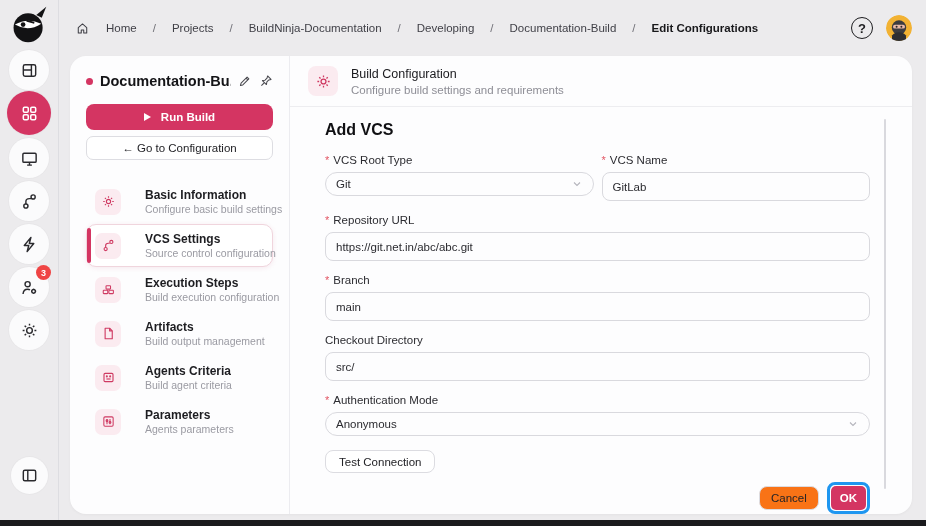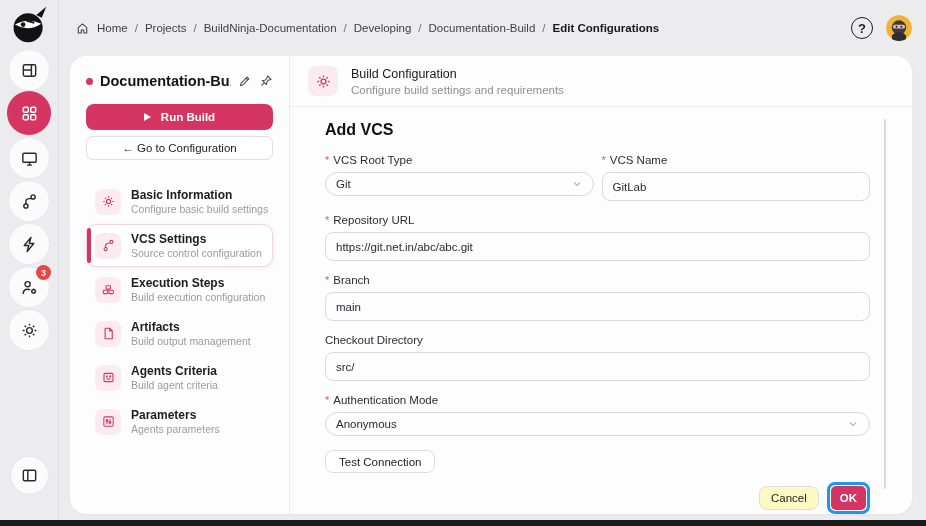--- a/index.html
+++ b/index.html
@@ -12,21 +12,21 @@
   .logo { width:44px; height:44px; margin-top:3px; display:flex; align-items:center; justify-content:center; }
   .rail-btn { width:40px; height:40px; border-radius:50%; background:#fbfbfc; display:flex; align-items:center; justify-content:center; color:#2a2a2e; margin-top:3px; position:relative; box-shadow:0 0 0 1px rgba(0,0,0,0.02); }
   .rail-btn svg { width:19px; height:19px; }
   .rail-btn.active { width:44px; height:44px; background:#d43562; color:#fff; margin-top:1px; }
   .rail-btn .badge { position:absolute; top:-2px; right:-2px; min-width:15px; height:15px; border-radius:8px; background:#ef4444; color:#fff; font-size:9px; font-weight:700; display:flex; align-items:center; justify-content:center; padding:0 3px; }
   .rail-spacer { flex:1; }
   .rail-btn.collapse { margin-bottom:26px; width:37px; height:37px; }
 
   
   .topbar { position:absolute; left:60px; top:0; right:0; height:56px; display:flex; align-items:center; padding:0 14px 0 16px; }
-  .crumbs { display:flex; align-items:center; gap:7px; font-size:11.5px; color:#3f3f46; }
+  .crumbs { display:flex; align-items:center; gap:16px; font-size:11.5px; color:#3f3f46; }
   .crumbs .home-ic { display:flex; align-items:center; color:#3f3f46; margin-right:1px; }
   .crumbs .sep { color:#6f6f76; }
   .crumbs .crumb.last { font-weight:700; color:#18181b; }
   .topbar-right { margin-left:auto; display:flex; align-items:center; gap:13px; }
   .help-btn { width:22px; height:22px; border-radius:50%; border:1.8px solid #1d1d20; color:#1d1d20; font-size:13px; font-weight:700; display:flex; align-items:center; justify-content:center; background:transparent; }
   .avatar { width:26px; height:26px; border-radius:50%; overflow:hidden; display:flex; }
 
   
   .shell { position:absolute; left:70px; top:56px; width:842px; height:458px; background:#fdfdfe; border-radius:16px; display:flex; box-shadow:0 1px 3px rgba(0,0,0,0.04); }
 
@@ -35,21 +35,21 @@
   .proj-head { display:flex; align-items:center; gap:7px; }
   .dot { width:7px; height:7px; border-radius:50%; background:#d43562; flex-shrink:0; }
   .proj-title { font-size:14.5px; font-weight:700; color:#141417; flex:1; white-space:nowrap; overflow:hidden; }
   .mini-ic { color:#4a4a50; display:flex; }
   .mini-ic svg { width:14px; height:14px; }
   .run-btn { margin-top:15px; width:100%; height:26px; background:#d43562; border:none; border-radius:8px; color:#fff; font-size:11.5px; font-weight:700; display:flex; align-items:center; justify-content:center; gap:10px; font-family:inherit; }
   .play { width:0; height:0; border-left:7px solid #fff; border-top:4.5px solid transparent; border-bottom:4.5px solid transparent; }
   .goto-btn { margin-top:6px; width:100%; height:24px; background:#fff; border:1px solid #dddde2; border-radius:7px; color:#232327; font-size:11.5px; display:flex; align-items:center; justify-content:center; font-family:inherit; }
 
   .menu { margin-top:20px; display:flex; flex-direction:column; gap:1px; }
-  .mitem { position:relative; display:flex; align-items:center; gap:10px; padding:7px 8px; border-radius:10px; border:1px solid transparent; }
+  .mitem { position:relative; display:flex; align-items:center; gap:24px; padding:7px 8px; border-radius:10px; border:1px solid transparent; }
   .mitem.active { background:#fff; border-color:#f0d5dd; box-shadow:0 1px 5px rgba(190,60,100,0.10); }
   .mitem.active::before { content:""; position:absolute; left:0; top:3px; bottom:3px; width:3.5px; border-radius:4px; background:#d43562; }
   .m-ic { width:26px; height:26px; border-radius:7px; background:#fbebf0; color:#cf3a62; display:flex; align-items:center; justify-content:center; flex-shrink:0; }
   .m-ic svg { width:15px; height:15px; }
   .m-txt { display:flex; flex-direction:column; gap:1px; min-width:0; }
   .m-title { font-size:12px; font-weight:700; color:#1d1d21; }
   .m-desc { font-size:10.5px; color:#9a9aa2; white-space:nowrap; }
 
   
   .main { flex:1; display:flex; flex-direction:column; min-width:0; }
@@ -64,21 +64,21 @@
   .form-title { font-size:16px; font-weight:700; color:#101013; margin-bottom:2px; }
   .flabel { display:flex; align-items:center; gap:4px; font-size:11.5px; color:#2c2c31; margin:13px 0 6px; }
   .req { color:#e25563; font-size:11px; }
   .tinput { width:100%; height:29px; border:1px solid #d9d9de; border-radius:8px; background:#fdfdfe; font-size:11.5px; color:#2b2b30; padding:0 10px; font-family:inherit; }
   .tselect { width:100%; height:24px; border:1px solid #d9d9de; border-radius:12px; background:#fdfdfe; font-size:11.5px; color:#2b2b30; padding:0 10px; display:flex; align-items:center; justify-content:space-between; }
   .tselect svg { width:12px; height:12px; color:#b4b4bc; }
   .row2 { display:flex; gap:8px; }
   .row2 > div { flex:1; min-width:0; }
   .test-btn { margin-top:14px; height:23px; padding:0 13px; background:#fff; border:1px solid #dcdce1; border-radius:8px; font-size:11.5px; color:#232327; font-family:inherit; }
   .actions { display:flex; justify-content:flex-end; align-items:center; gap:8px; margin-top:9px; }
-  .cancel-btn { height:24px; padding:0 11px; background:#fef9c3; border:1px solid #dcdce1; border-radius:8px; font-size:11.5px; color:#232327; font-family:inherit; }
+  .cancel-btn { height:24px; padding:0 11px; background:#f97316; border:1px solid #dcdce1; border-radius:8px; font-size:11.5px; color:#232327; font-family:inherit; }
   .ok-wrap { border:3px solid #1e96f0; border-radius:8px; padding:1px; }
   .ok-btn { height:24px; padding:0 9px; background:#d43562; border:none; border-radius:5px; font-size:11.5px; font-weight:600; color:#fff; font-family:inherit; display:block; }
 
   .bottom-strip { position:absolute; left:0; bottom:0; width:100%; height:6px; background:#1a1a1d; }
   svg { display:block; }
 </style>
 </head>
 <body>
 
 <div class="app">

